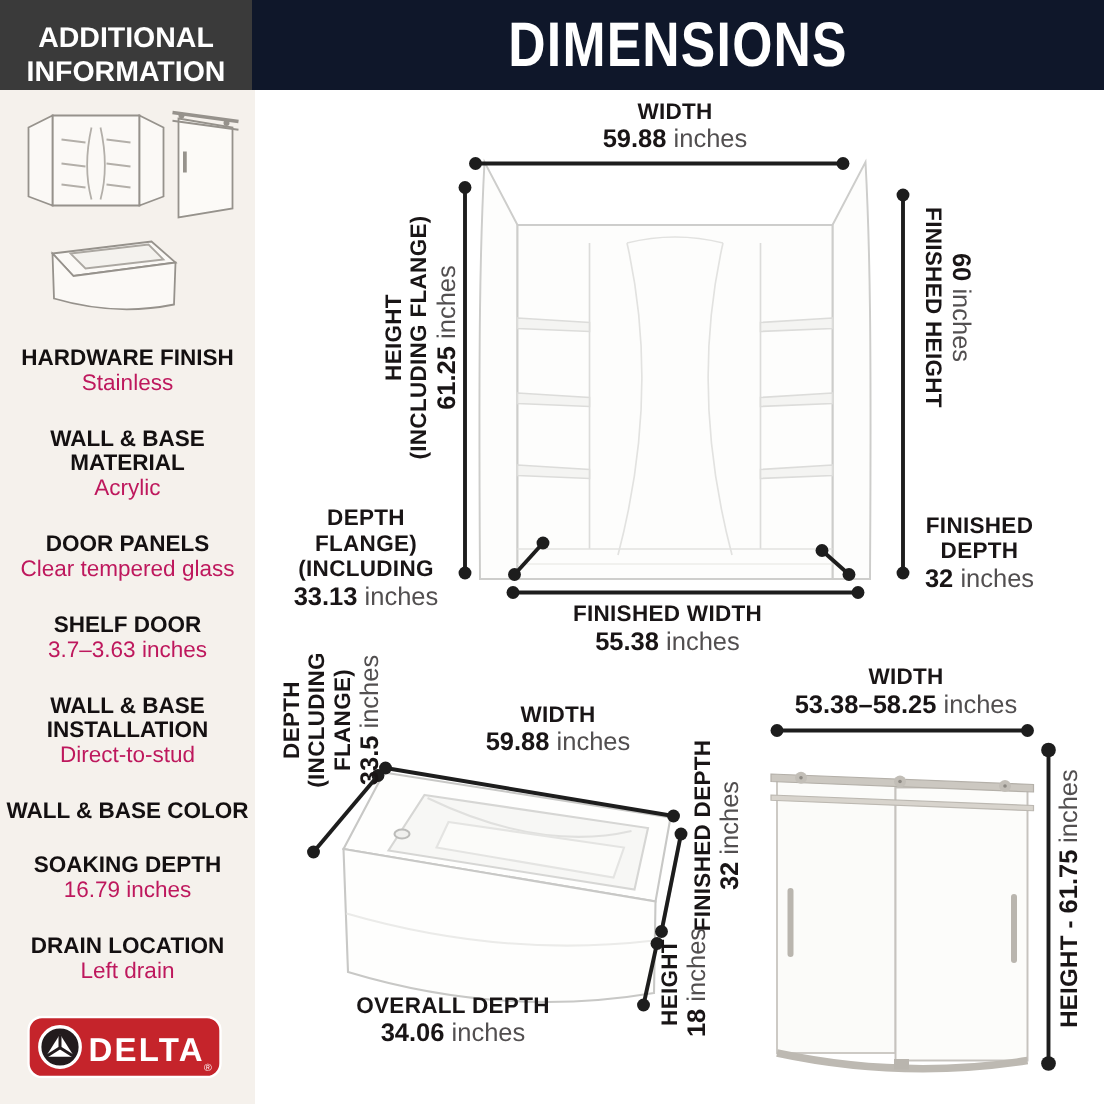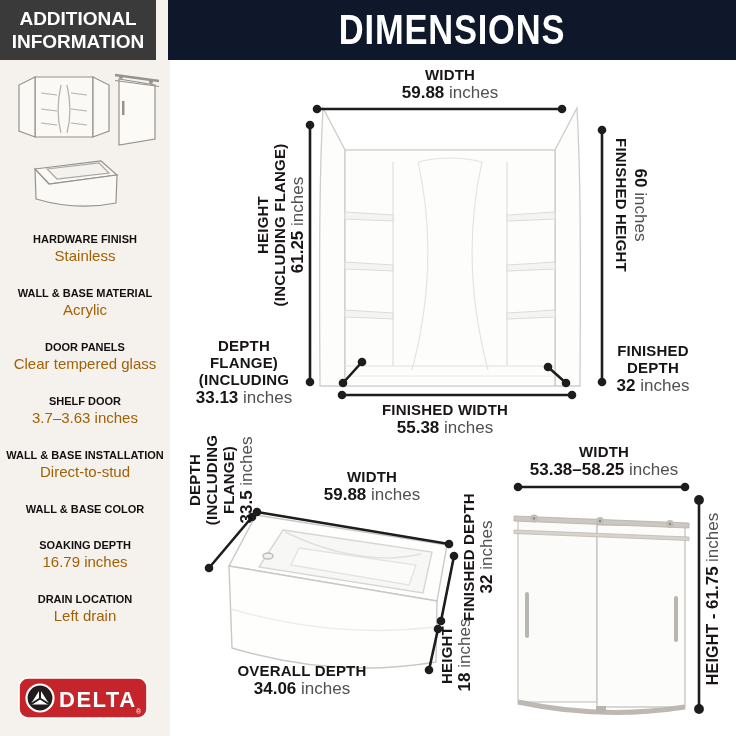--- a/index.html
+++ b/index.html
@@ -2,27 +2,27 @@
 <html><head>
 <meta charset="utf-8">
 <style>
   html,body{margin:0;padding:0;background:#ffffff;}
   #stage{position:relative;width:736px;height:736px;background:#ffffff;overflow:hidden;
          font-family:"Liberation Sans", sans-serif;}
   .abs{position:absolute;}
 
   
   #sidebar{left:0;top:0;width:170px;height:736px;background:#f5f1ec;}
-  #sidebar-header{left:0;top:0;width:156px;height:60px;background:#3a3a3a;color:#fff;
-    display:flex;align-items:center;justify-content:center;text-align:center;
+  #sidebar-header{left:0;top:0;width:168px;height:60px;background:#3a3a3a;color:#fff;
+    display:flex;align-items:flex-end;justify-content:center;text-align:center;
     font-weight:700;font-size:19px;line-height:23px;padding:0 10px;box-sizing:border-box;}
   .spec-col{left:0;top:231px;width:170px;text-align:center;}
   .spec-group{margin-bottom:20px;}
-  .spec-label{font-weight:700;font-size:11px;line-height:16px;color:#141011;}
-  .spec-value{font-size:15px;line-height:18px;color:#a16207;}
+  .spec-label{font-weight:700;font-size:15px;line-height:16px;color:#141011;}
+  .spec-value{font-size:15px;line-height:18px;color:#be185d;}
 
   
   #main-header{left:168px;top:0;width:568px;height:60px;background:#0f172a;color:#fff;
     display:flex;align-items:center;justify-content:center;}
   #main-title{font-weight:700;font-size:42px;letter-spacing:1px;transform:scaleX(.82);}
 
   
   .lbl{font-weight:700;font-size:15px;line-height:17px;color:#191516;letter-spacing:.2px;}
   .val{font-size:17px;line-height:20px;color:#191516;font-weight:700;}
   .unit{font-weight:400;color:#524f50;}

